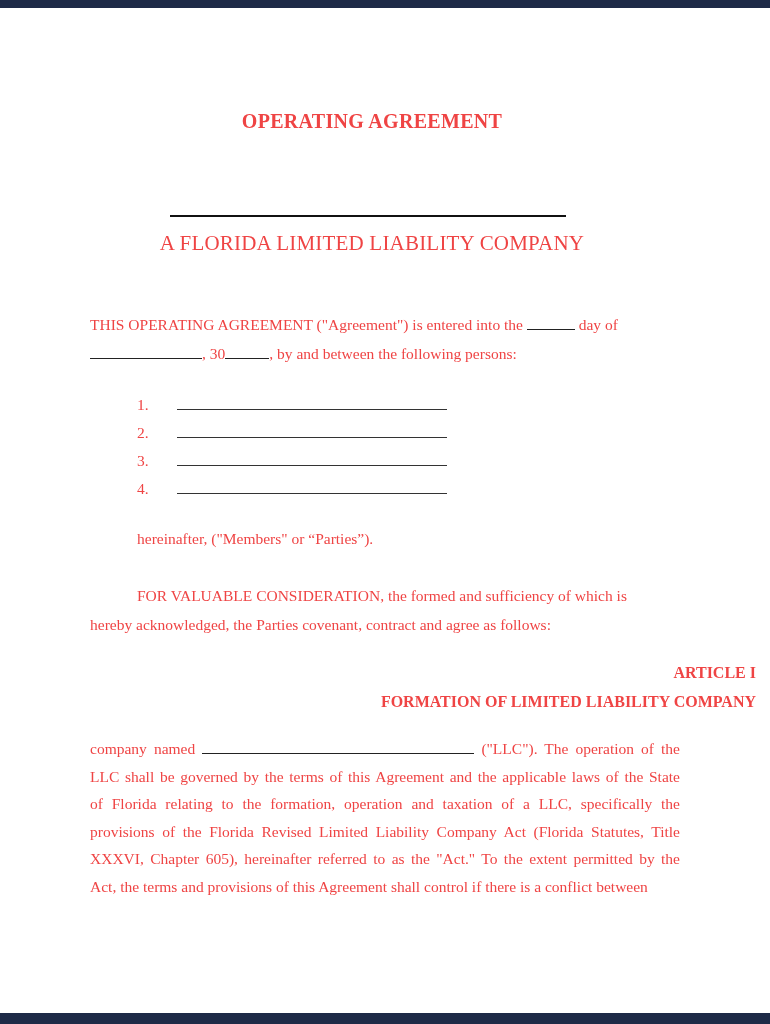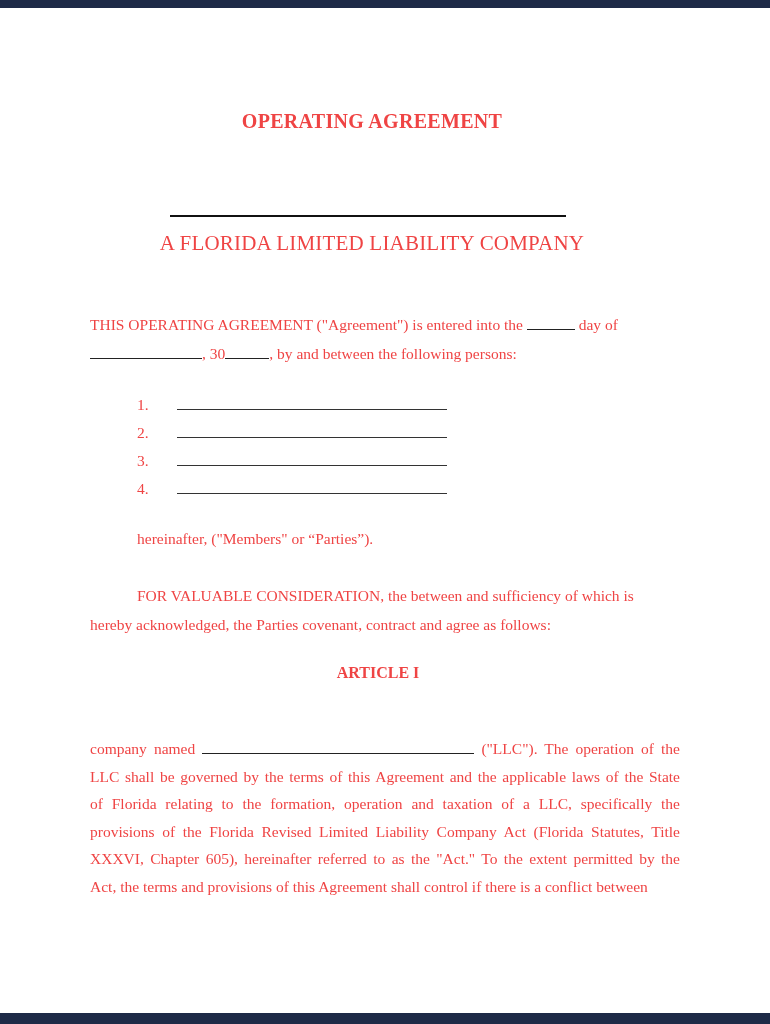--- a/index.html
+++ b/index.html
@@ -41,21 +41,21 @@
 
   .member-row{position:absolute;left:137px;height:20px;font-size:15.5px;}
   .member-row .num{display:inline-block;width:40px;}
   .member-line{width:270px;height:15px;border-bottom:1.3px solid #333;}
 
   .hereinafter{position:absolute;top:530px;left:137px;font-size:15.5px;}
 
   .consideration{position:absolute;top:581px;left:90px;width:592px;text-indent:47px;}
   .consideration .l2{text-indent:0;}
 
-  .article-head{top:658px;width:756px;font-size:16px;font-weight:bold;line-height:29px;}
+  .article-head{top:658px;width:756px;font-size:16px;font-weight:bold;line-height:29px;text-align:right;}
 
   .para1{position:absolute;top:740px;left:90px;width:590px;font-size:15.5px;}
   .para1 .pline{height:27.5px;text-align:justify;text-align-last:justify;white-space:nowrap;}
   .para1 .pline.last{text-align:center;text-align-last:left;}
   .para1 .l1{padding-left:47px;}
   .p-gap{display:inline-block;width:24px;}
   .u{text-decoration:underline;}
 </style>
 </head>
 <body>
@@ -87,26 +87,27 @@
   <div class="member-row" style="top:450px">
     <span class="num">3.</span><span class="blank member-line"></span>
   </div>
   <div class="member-row" style="top:478px">
     <span class="num">4.</span><span class="blank member-line"></span>
   </div>
 
   <div class="hereinafter">hereinafter, ("Members" or “Parties”).</div>
 
   <div class="consideration bodytext">
-    <div class="l1">FOR VALUABLE CONSIDERATION, the between and sufficiency of which is</div>
+    <div class="l1">FOR VALUABLE CONSIDERATION, the formed and sufficiency of which is</div>
     <div class="l2">hereby acknowledged, the Parties covenant, contract and agree as follows:</div>
   </div>
 
   <div class="center-block article-head">
     <div>ARTICLE I</div>
+    <div>FORMATION OF LIMITED LIABILITY COMPANY</div>
   </div>
 
   <div class="para1">
     <div class="pline"><span>company named</span> <span class="blank blank-company"></span> <span>("LLC").  The operation of the</span></div>
     <div class="pline">LLC shall be governed by the terms of this Agreement and the applicable laws of the State</div>
     <div class="pline">of Florida relating to the formation, operation and taxation of a LLC, specifically the</div>
     <div class="pline">provisions of the Florida Revised Limited Liability Company Act (Florida Statutes, Title</div>
     <div class="pline">XXXVI, Chapter 605), hereinafter referred to as the "Act."  To the extent permitted by the</div>
     <div class="pline last">Act, the terms and provisions of this Agreement shall control if there is a conflict between</div>
   </div>

